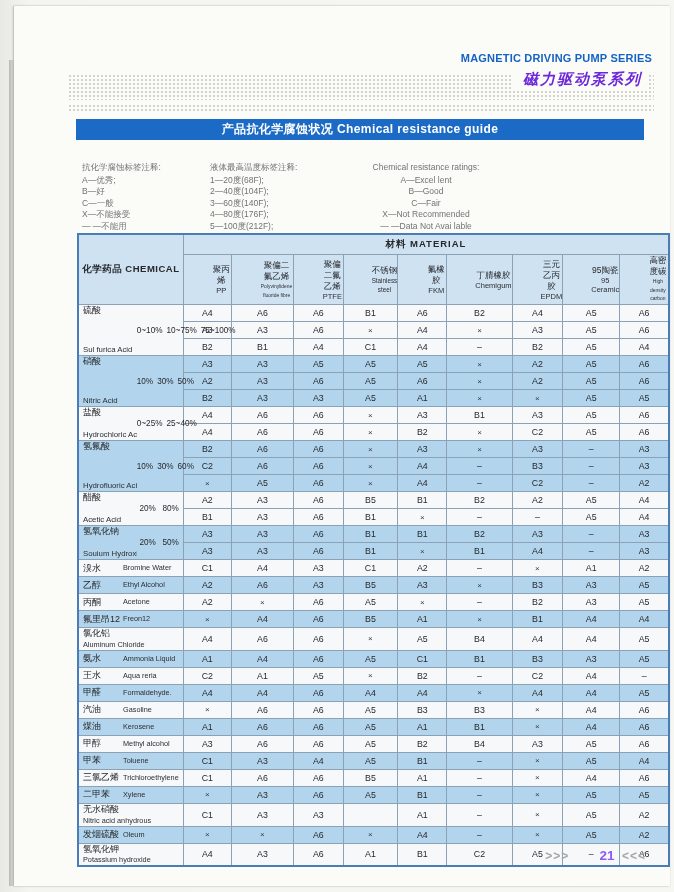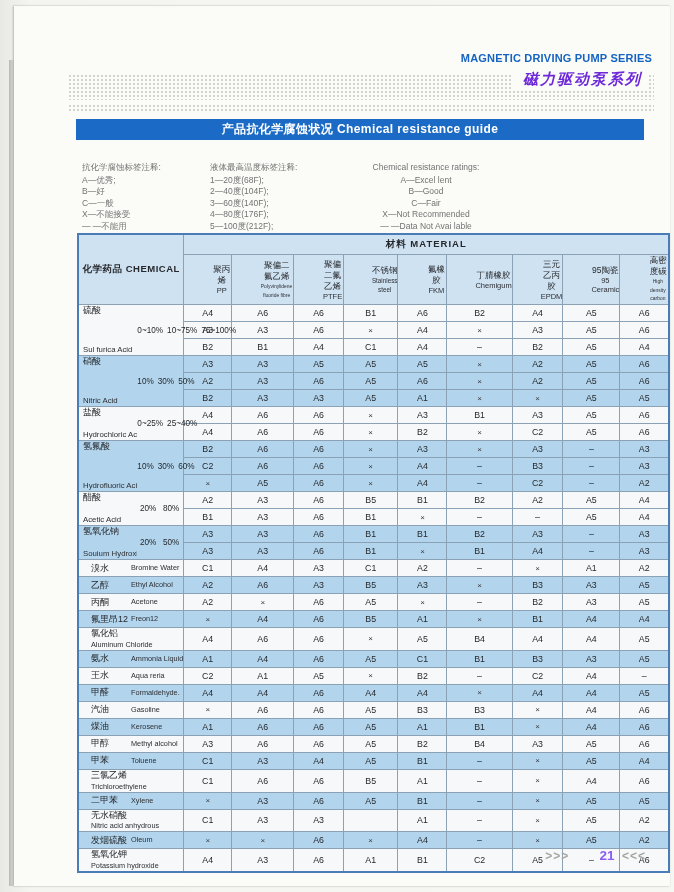--- a/index.html
+++ b/index.html
@@ -68,21 +68,21 @@
   .rt tbody tr.hl td{background:#b2d5ed;}
   .rt td.val{font-size:8.8px;}
   .rt td.val.x{font-size:8px;color:#3a3c40;}
   .rt td.chem-cell{text-align:left;position:relative;}
   .chem-wrap{position:absolute;inset:0;display:flex;}
   .c-name{flex:1;display:flex;flex-direction:column;justify-content:space-between;padding-left:4px;overflow:hidden;}
   .c-zh{font-size:9px;line-height:11px;white-space:nowrap;}
   .c-en{font-size:7.8px;line-height:10px;color:#2c2e32;white-space:nowrap;}
   .c-concs{width:46px;display:flex;}
   .c-conc{flex:1;display:flex;align-items:center;justify-content:flex-end;padding-right:4px;font-size:8.2px;}
-  .rt td.chem-cell.inline{padding-left:12px;}
+  .rt td.chem-cell.inline{padding-left:4px;}
   .rt td.chem-cell.inline .c-zh{display:inline-block;min-width:40px;vertical-align:middle;}
   .rt td.chem-cell.inline .c-en{display:inline-block;vertical-align:middle;font-size:7.3px;}
   
   .footnote{position:absolute;left:66px;top:826px;font-size:8.5px;color:#2e3034;}
   .footnote .gap{display:inline-block;width:18px;}
   .pagenum{position:absolute;right:24px;top:842px;font-size:12px;color:#9a9a96;letter-spacing:1px;}
   .pagenum .chev{font-weight:bold;color:#a5a5a0;}
   .pagenum .num{font-weight:bold;color:#8b5cf6;font-size:13.5px;letter-spacing:0;padding:0 3px;margin-left:23px;}
 </style>
 </head>

